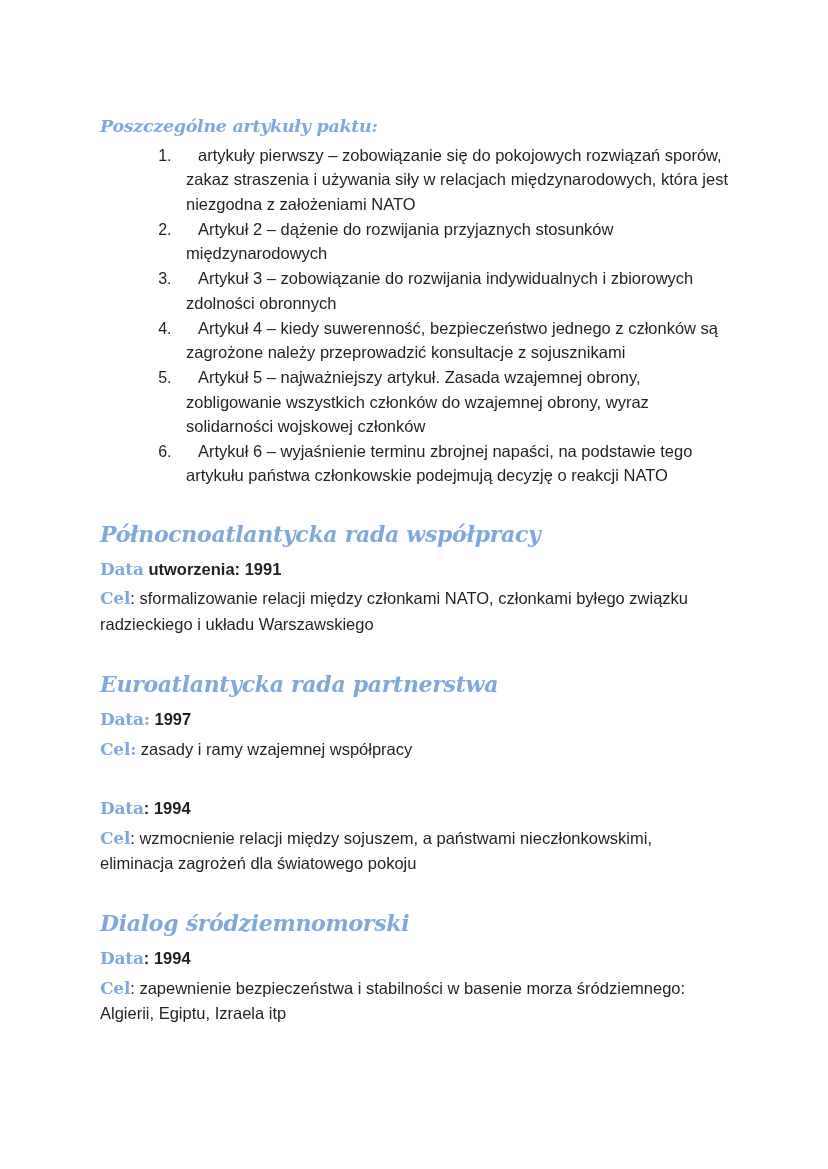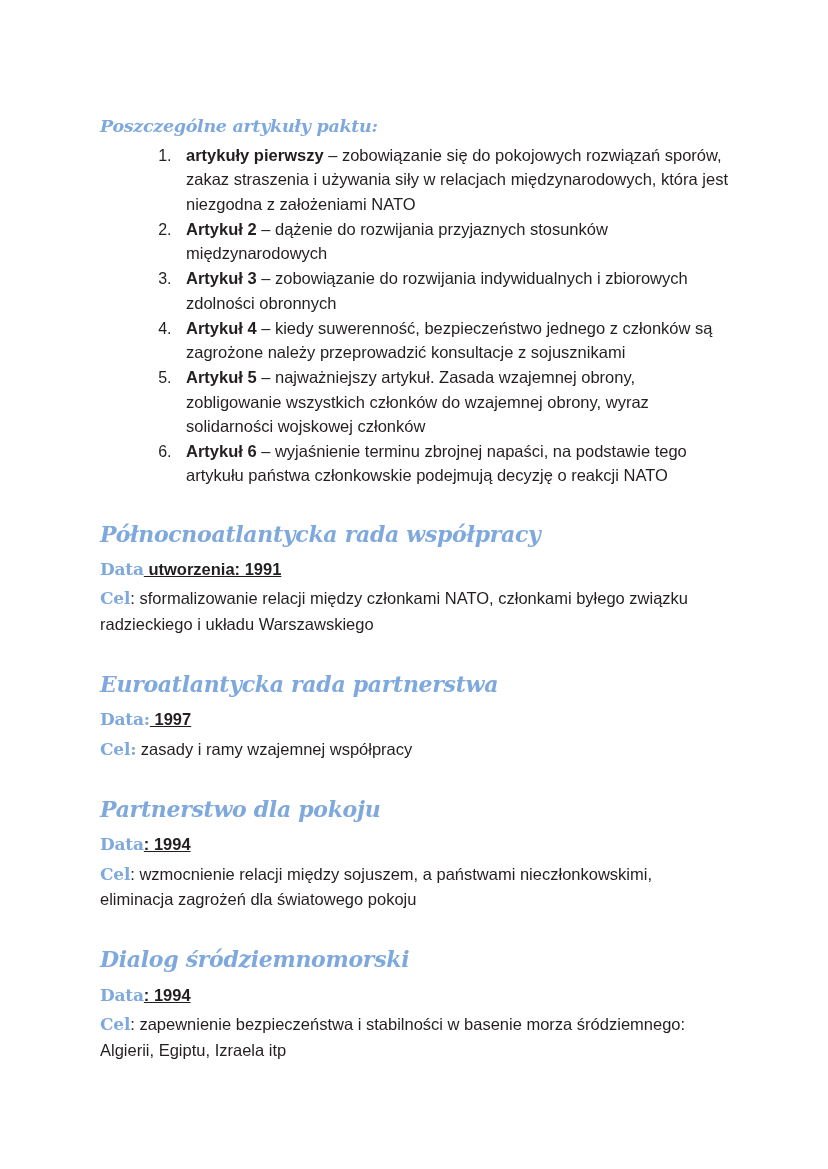--- a/index.html
+++ b/index.html
@@ -63,21 +63,22 @@
     margin: 0 0 1px 0;
     padding-left: 10px;
     font-weight: 400;
   }
   ol.articles > li::marker {
     font-weight: 400;
     font-size: 16px;
     color: #231f20;
   }
   .art-label {
-    font-weight: 700;
+    font-weight: 400;
+    margin-left: 12px;
   }
 
   
   .facts {
     margin: 0;
   }
   .fact-line {
     font-size: 16.5px;
     line-height: 1.5;
     color: #231f20;
@@ -86,21 +87,20 @@
   }
   .fact-key {
     font-family: "DejaVu Serif", serif;
     font-weight: 700;
     color: #7fa9dd;
     font-size: 17px;
     letter-spacing: -0.2px;
   }
   .fact-val {
     font-weight: 600;
-    text-decoration: underline;
   }
 
   .block-gap { height: 30px; }
   .list-gap  { height: 32px; }
   .group     { margin-bottom: 0; }
 </style>
 </head>
 <body>
 
 <div class="page">
@@ -154,21 +154,20 @@
         </p>
         <p class="fact-line">
           <span class="fact-key">Cel:</span><span> zasady i ramy wzajemnej współpracy</span>
         </p>
       </div>
     </div>
 
     <div class="block-gap"></div>
 
     <div class="group">
-      <h3 class="script sub-title">Partnerstwo dla pokoju</h3>
       <div class="facts">
         <p class="fact-line">
           <span class="fact-key">Data</span><span class="fact-val">: 1994</span>
         </p>
         <p class="fact-line">
           <span class="fact-key">Cel</span><span>: wzmocnienie relacji między sojuszem, a państwami nieczłonkowskimi, eliminacja zagrożeń dla światowego pokoju</span>
         </p>
       </div>
     </div>
 

